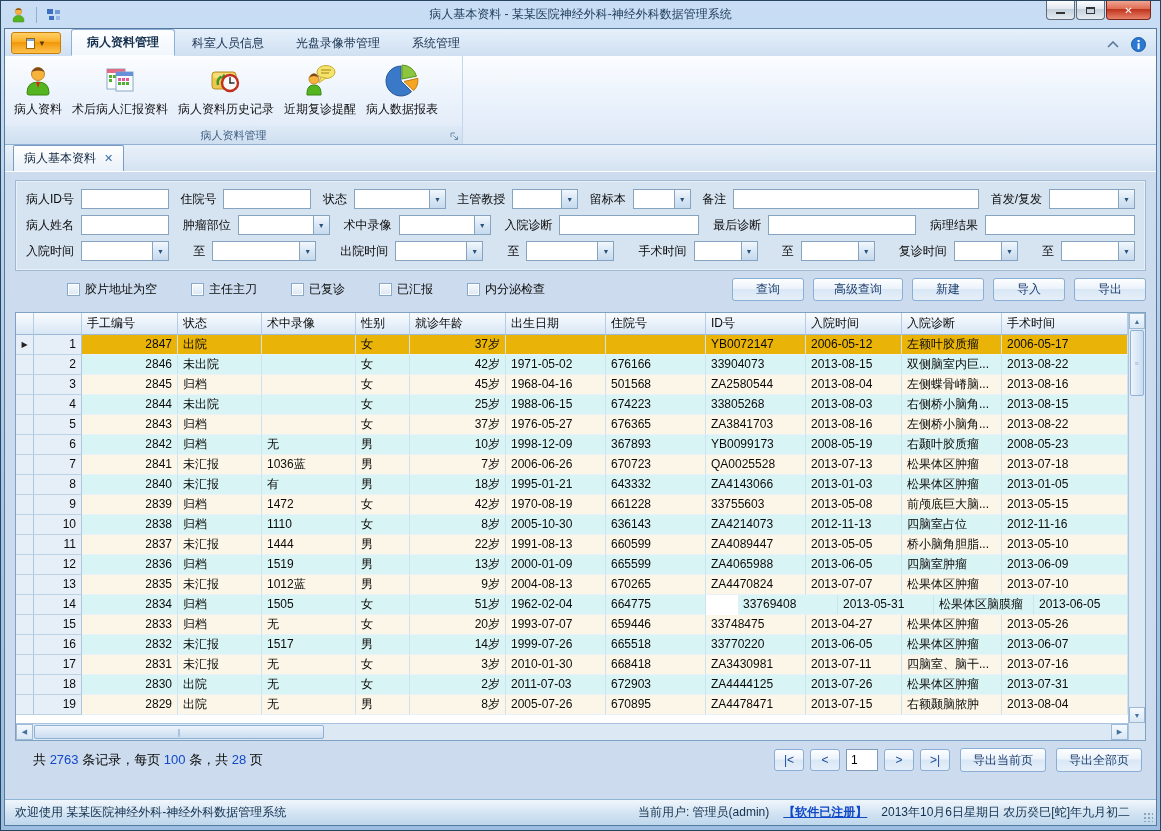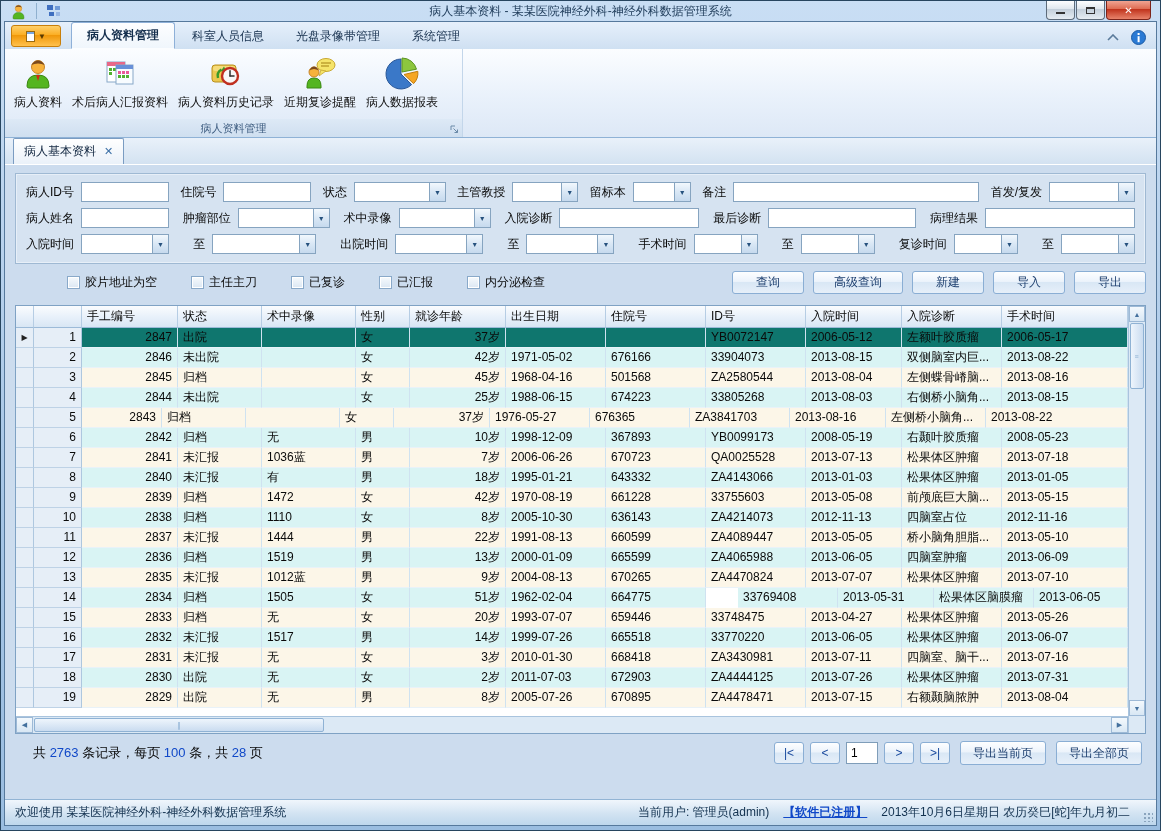--- a/index.html
+++ b/index.html
@@ -3,21 +3,21 @@
 <meta charset="utf-8">
 <style>
   * { box-sizing: border-box; margin: 0; padding: 0; }
   html,body { width:1161px; height:831px; overflow:hidden;
     font-family:"Liberation Sans","DejaVu Sans",sans-serif; }
   .window { position:absolute; inset:0;
     background:linear-gradient(#c9def4,#a7c6e6 60%,#9abde0);
     border:1px solid #27455f; padding:0 3px 4px 3px;
     display:flex; flex-direction:column; }
   
-  .titlebar { height:20px; display:flex; align-items:center; position:relative; padding:0 6px; }
+  .titlebar { height:27px; display:flex; align-items:center; position:relative; padding:0 6px; }
   .tb-left { display:flex; align-items:center; gap:6px; }
   .tb-sep { width:1px; height:16px; background:#8fb0cf; margin:0 3px; }
   .tb-title { position:absolute; left:0; right:0; text-align:center; font-size:12px; color:#1d3a58; pointer-events:none; }
   .win-controls { position:absolute; top:0; right:6px; display:flex; }
   .win-btn { width:29px; height:19px; border:1px solid #5d6b7a; border-top:none;
     border-radius:0 0 4px 4px; background:linear-gradient(#fdfeff,#dfe7ee 45%,#c3cfda 46%,#e6edf3);
     display:flex; align-items:center; justify-content:center; font-size:9px; color:#333; margin-left:1px; }
   .win-btn.close { width:45px; border-color:#7c241a;
     background:linear-gradient(#f0a492,#dd6a50 45%,#c0331c 46%,#e8836b); color:#fff; font-size:10px; font-weight:bold; }
   .maxglyph { width:9px; height:7px; border:1px solid #333; border-top:2px solid #333; display:inline-block; }
@@ -77,21 +77,21 @@
   .g-hcell { background:linear-gradient(#fafcfe,#e7f0fa 55%,#d8e6f4); border-right:1px solid #b6cde4; border-bottom:1px solid #9cbad8;
     font-size:12px; color:#0a0a0a; display:flex; align-items:center; padding:0 5px; overflow:hidden; white-space:nowrap; flex-shrink:0; }
   .g-rows { flex:1; overflow:hidden; background:#fff; }
   .g-row { height:20px; display:flex; }
   .g-cell { font-size:12px; line-height:19px; padding:0 5px; border-right:1px solid #cfe2f0; border-bottom:1px solid #e9f2f8;
     overflow:hidden; white-space:nowrap; color:#0a0a0a; flex-shrink:0; }
   .g-cell.num { text-align:right; }
   .g-cell.fixed { background:#e6eef7; border-right:1px solid #aec7df; border-bottom:1px solid #bed2e6; }
   .row-cream .g-cell.data { background:#fcf6e8; }
   .row-cyan  .g-cell.data { background:#d9f4f4; }
-  .row-sel   .g-cell.data { background:#0f766e; }
+  .row-sel   .g-cell.data { background:#eab308; }
   .ind { display:flex; align-items:center; justify-content:center; font-size:8px; color:#222; }
   
   .vscroll { width:17px; border-left:1px solid #a9c4de; background:#dcE9f5; background:#dce9f5; display:flex; flex-direction:column; }
   .sb-btn { width:100%; height:16px; background:linear-gradient(#f4f9fd,#d8e7f4); border:1px solid #9db9d6;
     display:flex; align-items:center; justify-content:center; font-size:7px; color:#44719e; flex-shrink:0; }
   .v-thumb { height:66px; margin:1px; border:1px solid #8fb2d4; border-radius:2px; background:linear-gradient(90deg,#eef5fc,#cadcf0);
     display:flex; align-items:center; justify-content:center; color:#8fb2d4; font-size:7px; letter-spacing:1px; flex-shrink:0; }
   .v-track { flex:1; }
   .hscroll { height:17px; border-top:1px solid #a9c4de; background:#dce9f5; display:flex; flex-shrink:0; }
   .hs-btn { width:17px; height:16px; background:linear-gradient(#f4f9fd,#d8e7f4); border:1px solid #9db9d6;
@@ -529,21 +529,21 @@
                 <div class="g-cell data " style="width: 100px;">1988-06-15</div>
                 <div class="g-cell data " style="width: 100px;">674223</div>
                 <div class="g-cell data " style="width: 100px;">33805268</div>
                 <div class="g-cell data " style="width: 96px;">2013-08-03</div>
                 <div class="g-cell data " style="width: 100px;">右侧桥小脑角...</div>
                 <div class="g-cell data " style="flex: 1 1 0%;">2013-08-15</div>
               </div>
               <div class="g-row row-cream">
                 <div class="g-cell fixed ind" style="width: 18px;"></div>
                 <div class="g-cell fixed num" style="width: 48px;">5</div>
-                <div class="g-cell data num" style="width: 80px;">2843</div>
+                <div class="g-cell data num" style="width: 96px;">2843</div>
                 <div class="g-cell data " style="width: 84px;">归档</div>
                 <div class="g-cell data " style="width: 94px;"></div>
                 <div class="g-cell data " style="width: 54px;">女</div>
                 <div class="g-cell data num" style="width: 96px;">37岁</div>
                 <div class="g-cell data " style="width: 100px;">1976-05-27</div>
                 <div class="g-cell data " style="width: 100px;">676365</div>
                 <div class="g-cell data " style="width: 100px;">ZA3841703</div>
                 <div class="g-cell data " style="width: 96px;">2013-08-16</div>
                 <div class="g-cell data " style="width: 100px;">左侧桥小脑角...</div>
                 <div class="g-cell data " style="flex: 1 1 0%;">2013-08-22</div>

